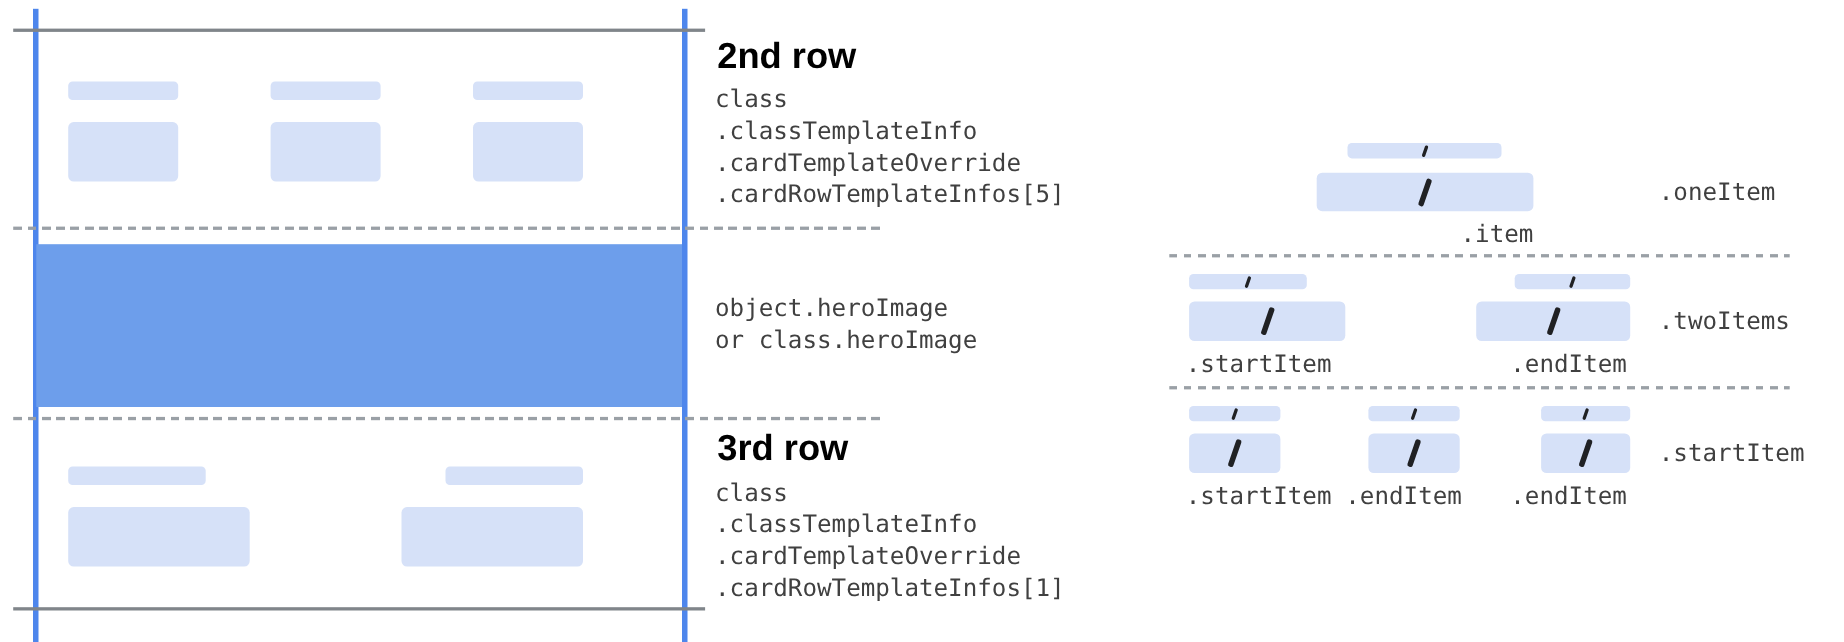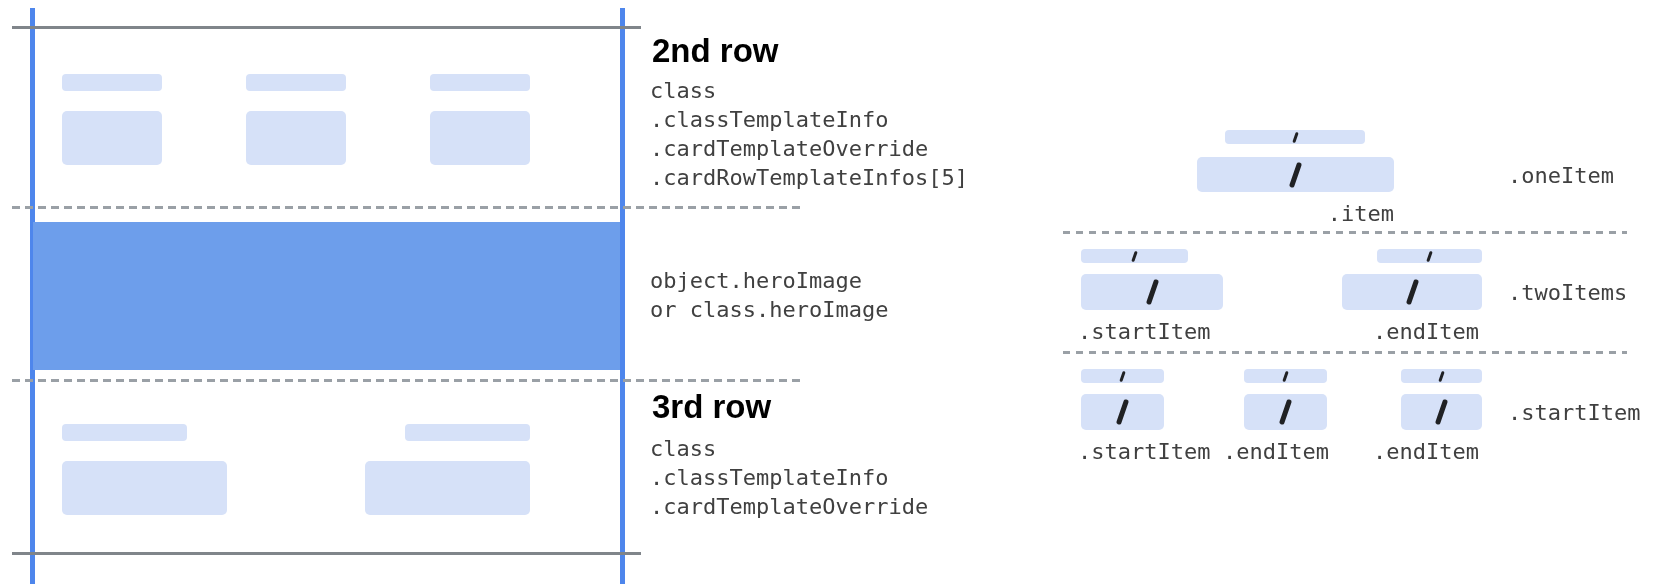--- a/index.html
+++ b/index.html
@@ -81,20 +81,21 @@
   <div>object.heroImage</div>
   <div>or class.heroImage</div>
 </div>
 
 <div class="heading" style="left:652px; top:390px;">3rd row</div>
 
 <div class="codeblock mono" style="left:650px; top:434px;">
   <div>class</div>
   <div>.classTemplateInfo</div>
   <div>.cardTemplateOverride</div>
+  <div>.cardRowTemplateInfos[1]</div>
 </div>
 
 <div class="bar small-r" style="left:1225px; top:130px; width:140px; height:14px;">
   <span class="slash sm"></span>
 </div>
 <div class="bar" style="left:1197px; top:157px; width:197px; height:35px;">
   <span class="slash lg"></span>
 </div>
 <div class="center-label mono" style="left:1197px; top:201px; width:197px;">.item</div>
 <div class="itemlabel mono" style="left:1508px; top:163px;">.oneItem</div>

